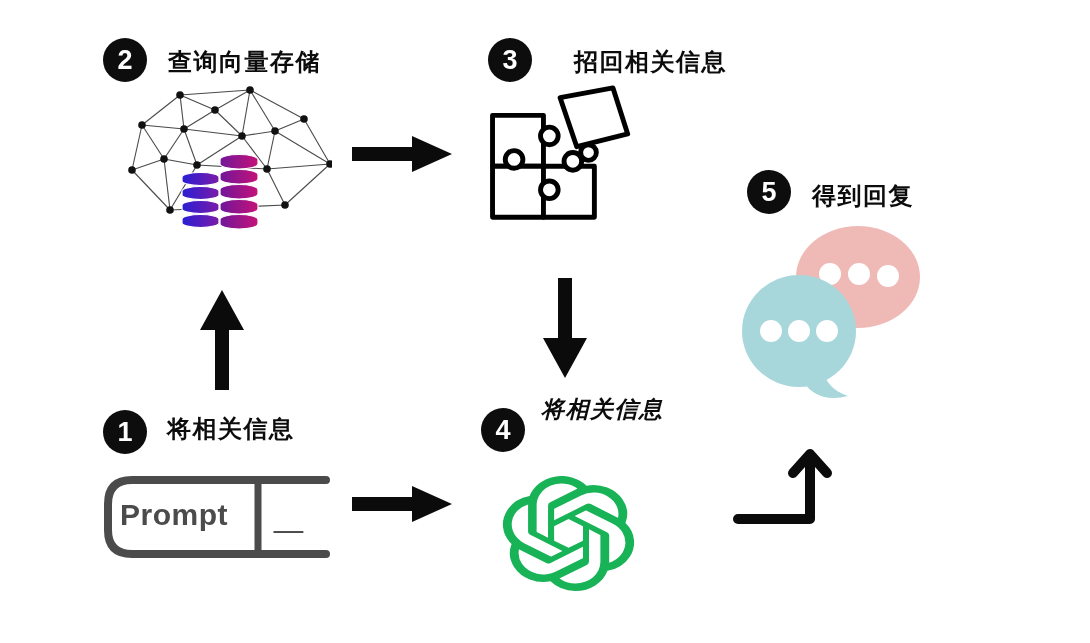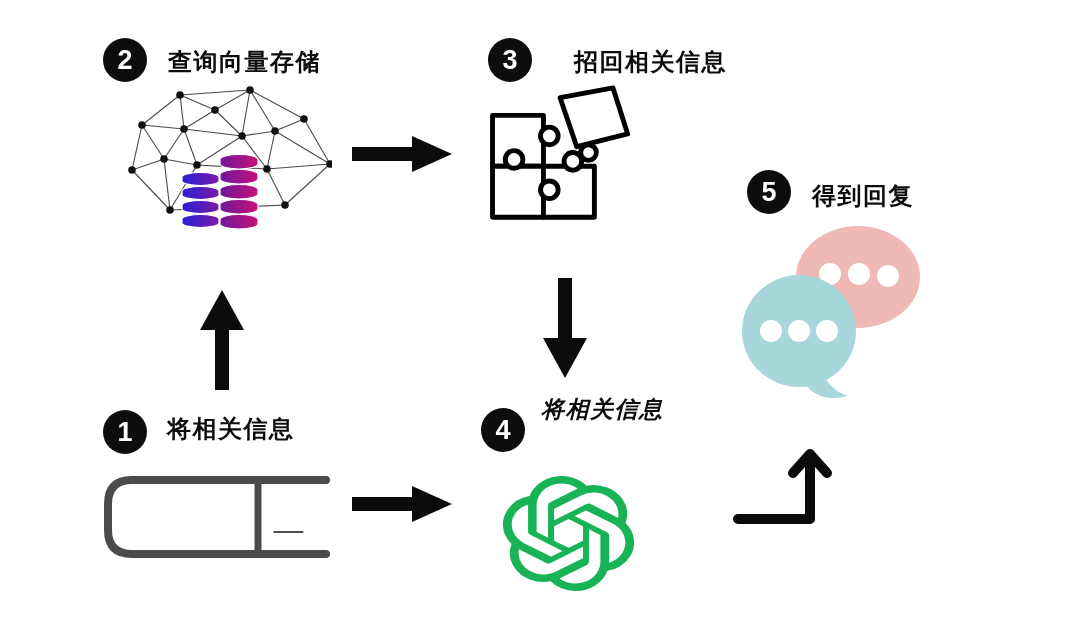--- a/index.html
+++ b/index.html
@@ -146,20 +146,21 @@
     <span>1</span>
   </div>
   <div class="abs lbl" style="left:167px;top:413px;">将相关信息</div>
 
   <svg class="abs" style="left:98px;top:474px;" width="235" height="86" viewBox="0 0 235 86">
     <g fill="none" stroke="#4b4b4b" stroke-width="8" stroke-linecap="round">
       <path d="M228,6 H34 Q10,6 10,30 V56 Q10,80 34,80 H228"></path>
       <path d="M160,6 V80" stroke-width="7"></path>
     </g>
   </svg>
+  <div class="abs prompt-text" style="left:120px;top:498px;">Prompt</div>
   <div class="abs prompt-cursor" style="left:274px;top:483px;">_</div>
 
   <div class="abs badge" style="left:481px;top:408px;">
     <span>4</span>
   </div>
   <div class="abs lbl4" style="left:541px;top:392px;font-style:italic;">
     <div>将相关信息</div>
   </div>
 
   <svg class="abs" style="left:502px;top:476px;" width="133" height="115" viewBox="0 0 24 24" preserveAspectRatio="none">

